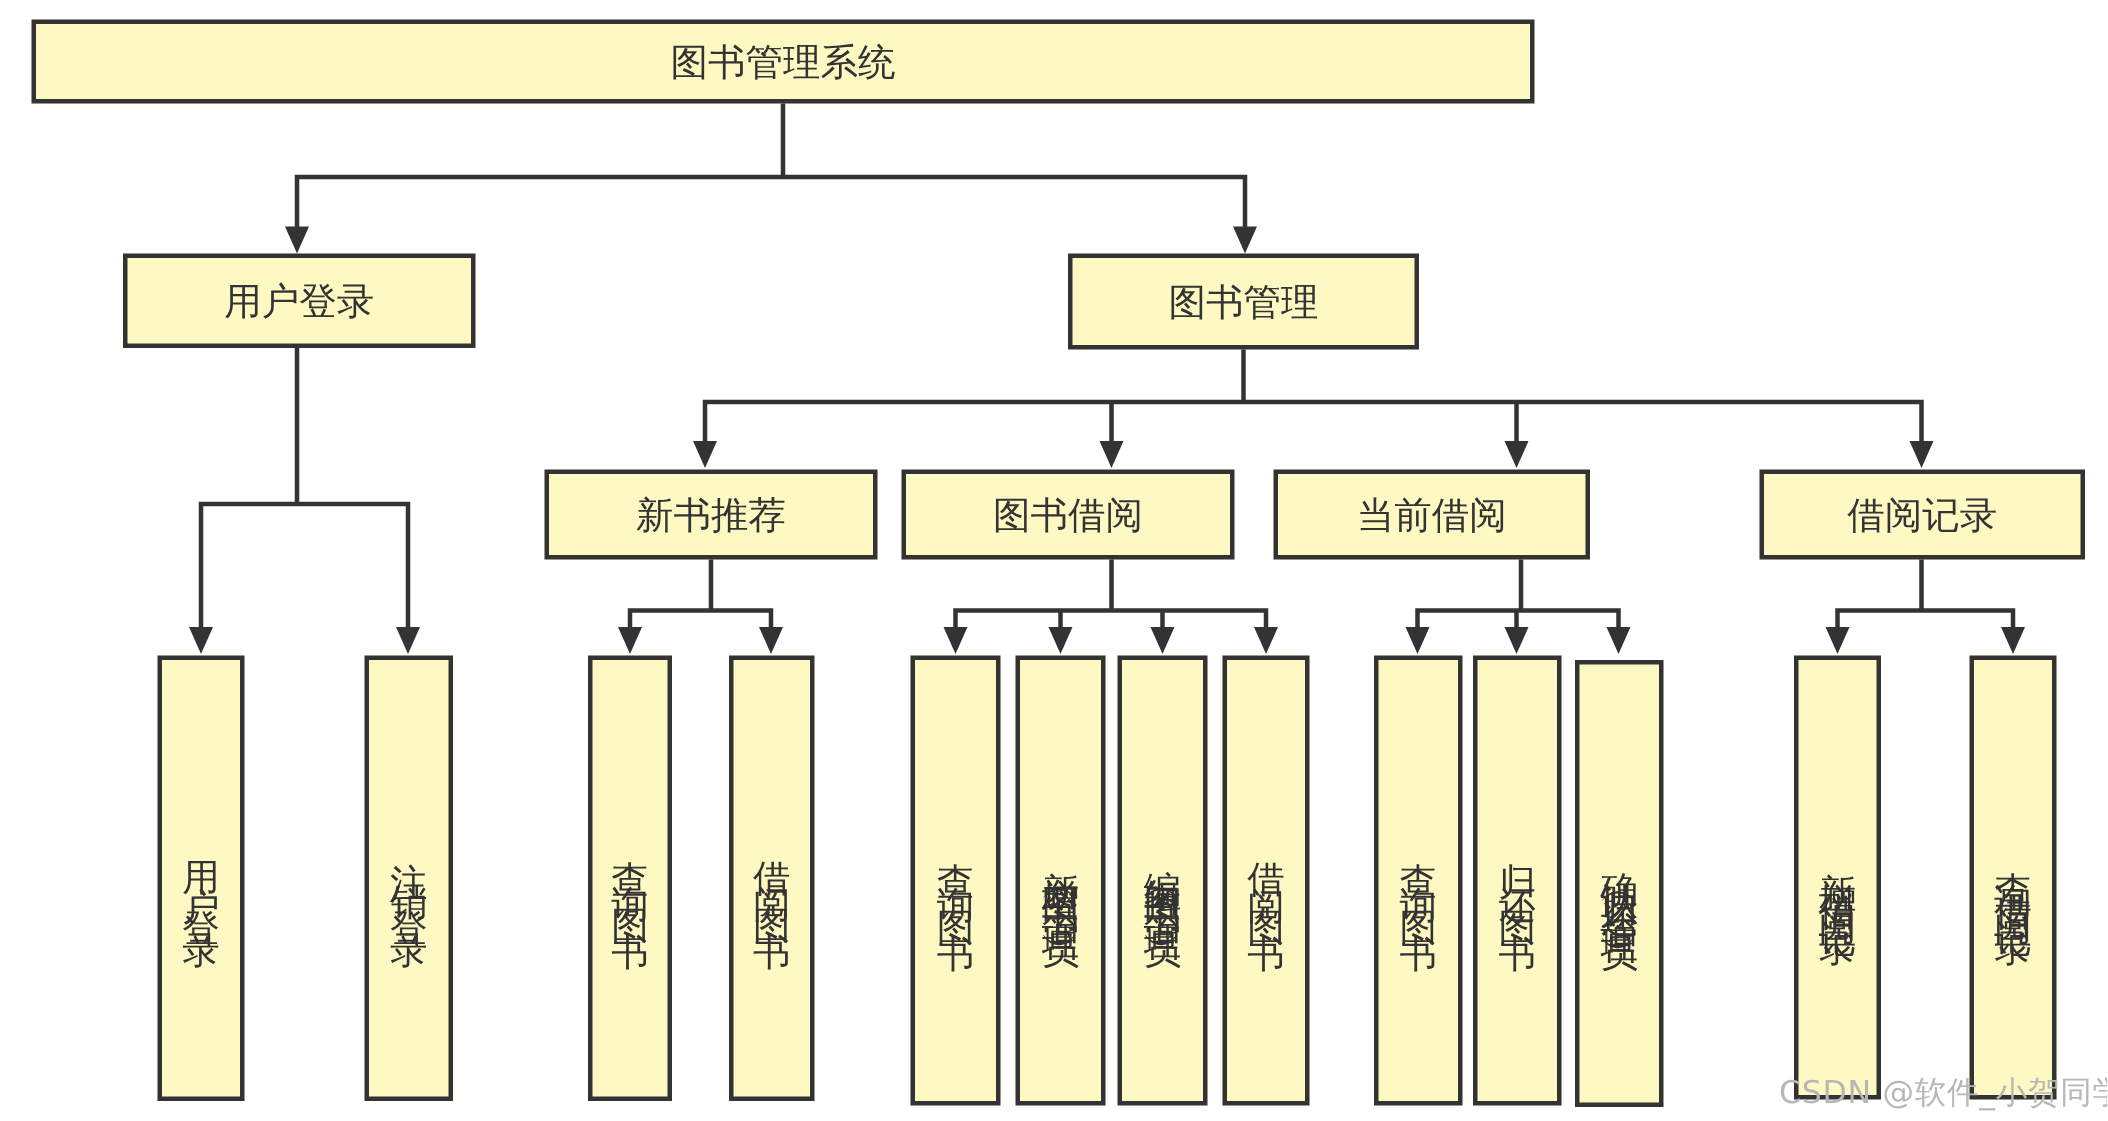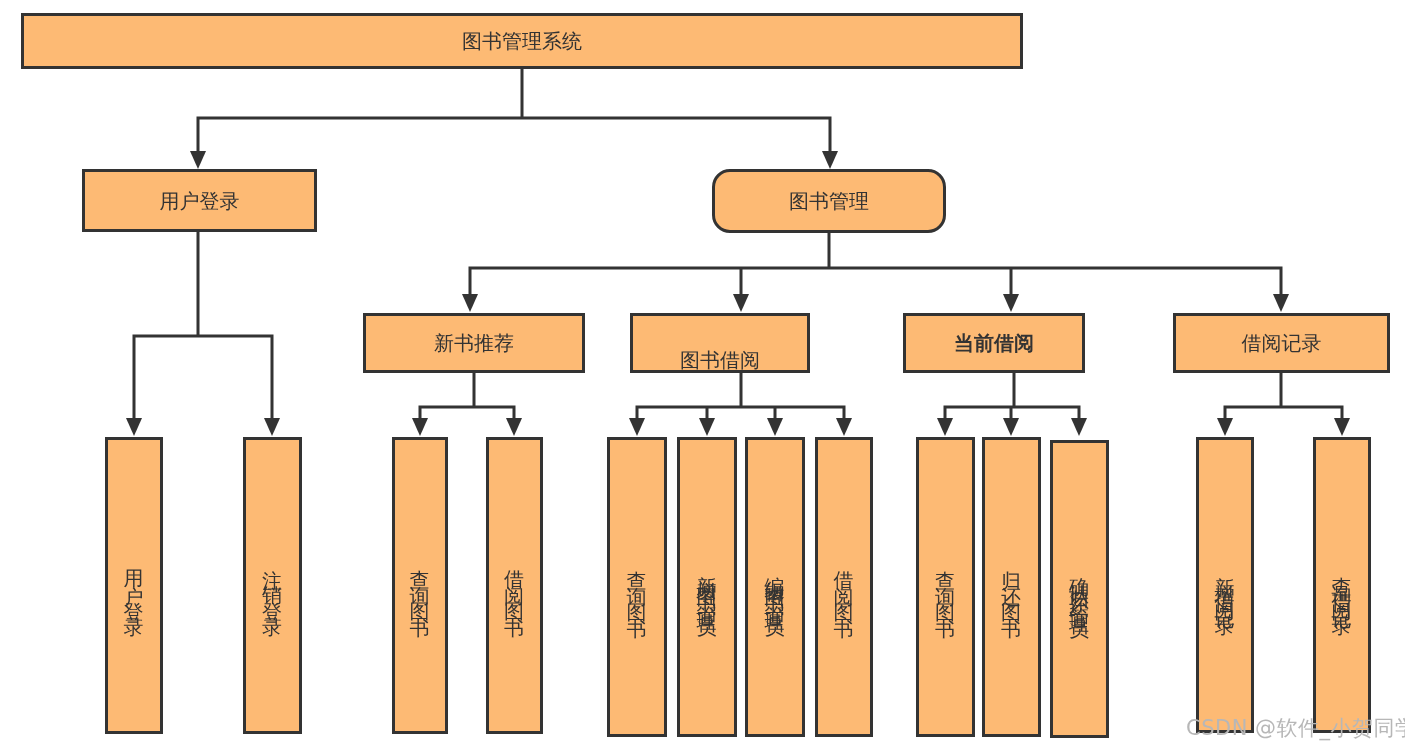--- a/index.html
+++ b/index.html
@@ -3,22 +3,22 @@
 <meta charset="utf-8">
 <style>
   html,body { margin:0; padding:0; background:#ffffff; }
   .canvas {
     position:relative; width:1405px; height:747px; background:#ffffff;
     font-family:"DejaVu Sans", sans-serif; color:#333333; overflow:hidden;
   }
   .connectors { position:absolute; left:0; top:0; width:1405px; height:747px; }
   .node {
     position:absolute; box-sizing:border-box; border:3px solid #333333;
-    background:#fdba74; display:flex; align-items:center; justify-content:center;
-    font-size:20px; line-height:1; z-index:2;
+    background:#fef9c3; display:flex; align-items:center; justify-content:center;
+    font-size:25px; line-height:1; z-index:2;
   }
   .leaf { z-index:2; }
   .vtext {
     writing-mode:vertical-rl; text-orientation:mixed; line-height:1;
     white-space:nowrap;
   }
   .sp4 { letter-spacing:16px; }
   .sp6 { letter-spacing:8px; }
   .sp9 { letter-spacing:6px; }
   .watermark {
@@ -89,31 +89,31 @@
     </g>
   </svg>
 
   <div class="node" style="left:21px; top:13px; width:1002px; height:56px;">
     <span>图书管理系统</span>
   </div>
 
   <div class="node" style="left:82px; top:169px; width:235px; height:63px;">
     <span>用户登录</span>
   </div>
-  <div class="node" style="left:712px; top:169px; width:234px; height:64px;border-radius:18px;">
+  <div class="node" style="left:712px; top:169px; width:234px; height:64px;">
     <span>图书管理</span>
   </div>
 
   <div class="node" style="left:363px; top:313px; width:222px; height:60px;text-align:right;">
     <span>新书推荐</span>
   </div>
-  <div class="node" style="left:630px; top:313px; width:180px; height:60px;align-items:flex-end;">
+  <div class="node" style="left:601px; top:313px; width:222px; height:60px;">
     <span>图书借阅</span>
   </div>
-  <div class="node" style="left:903px; top:313px; width:182px; height:60px;font-weight:bold;">
+  <div class="node" style="left:849px; top:313px; width:211px; height:60px;">
     <span>当前借阅</span>
   </div>
   <div class="node" style="left:1173px; top:313px; width:217px; height:60px;">
     <span>借阅记录</span>
   </div>
 
   <div class="node leaf" style="left:105px; top:437px; width:58px; height:297px;">
     <span class="vtext sp4">用户登录</span>
   </div>
   <div class="node leaf" style="left:243px; top:437px; width:59px; height:297px;">

